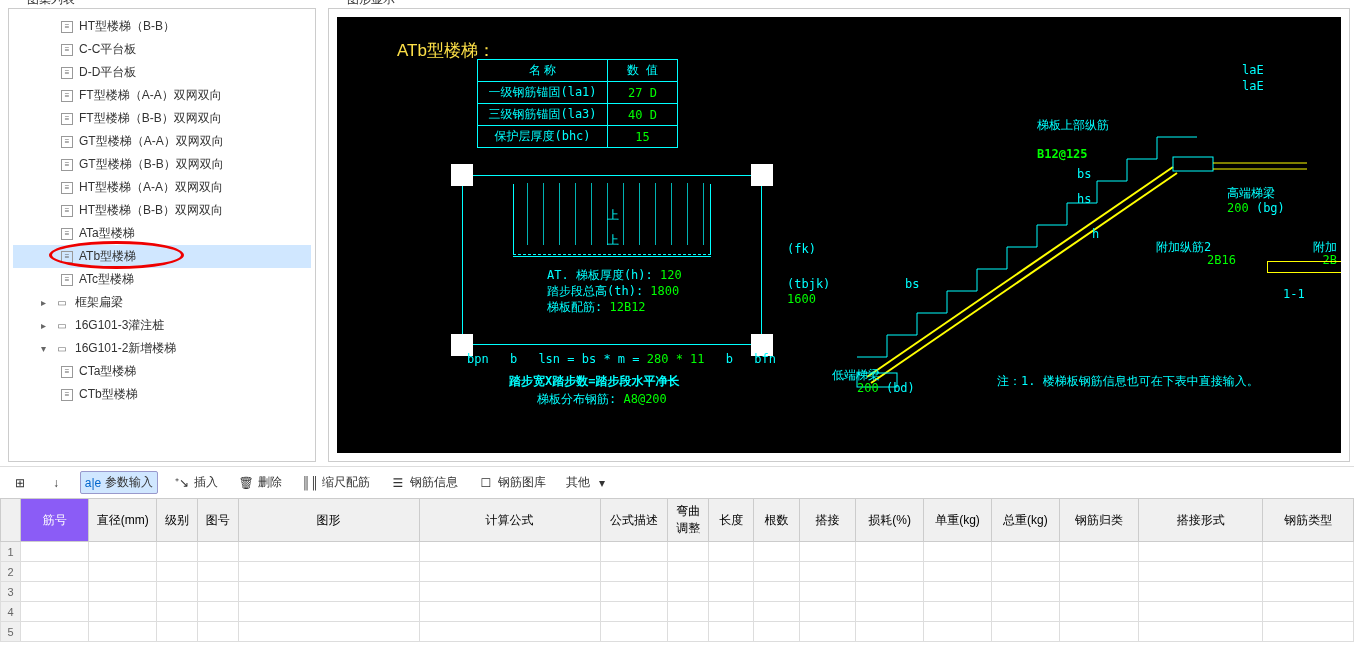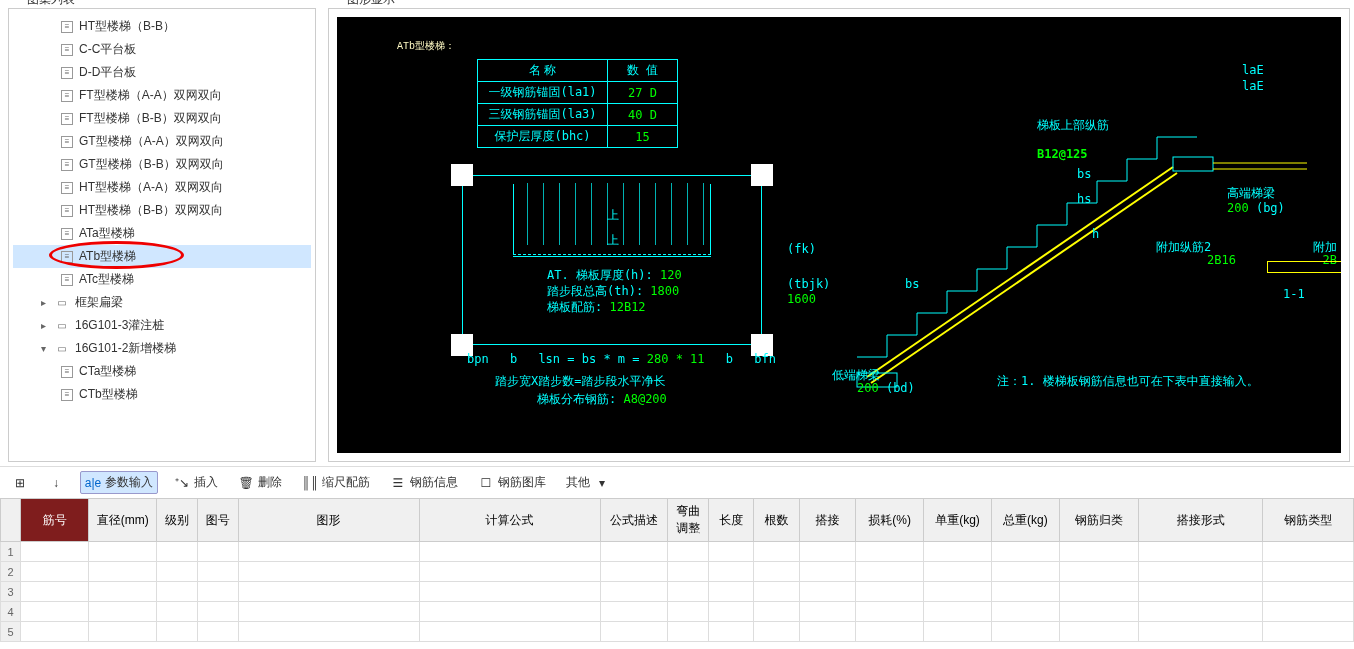--- a/index.html
+++ b/index.html
@@ -13,38 +13,38 @@
     .tree-item.indent1 { padding-left: 48px; }
     .tree-item.indent0 { padding-left: 28px; }
     .tree-item.selected { background: #d0e7ff; }
     .tree-icon { width: 14px; height: 14px; display: inline-flex; align-items: center; justify-content: center; margin-right: 6px; font-size: 10px; color: #888; }
     .tree-icon.doc { border: 1px solid #999; width: 12px; height: 12px; font-size: 8px; color: #666; }
     .tree-icon.folder { color: #666; }
     .caret { width: 12px; display: inline-block; color: #666; font-size: 10px; margin-right: 2px; }
     .tree-label { color: #333; }
     .highlight-ring { position: absolute; border: 3px solid #e00; border-radius: 50%; width: 135px; height: 28px; pointer-events: none; }
     .diagram { background: #000; margin: 8px; height: 436px; position: relative; overflow: hidden; }
-    .diag-title { color: #fef9c3; font-family: Liberation Mono, monospace; font-size: 10px; }
+    .diag-title { color: #fde047; font-family: Liberation Sans, sans-serif; font-size: 17px; }
     .diag-text { font-family: "SimSun", monospace; font-size: 12px; }
     .cyan { color: #0ff; }
     .green { color: #0f0; }
 
     .param-table { border-collapse: collapse; }
     .param-table td { border: 1px solid #0ff; padding: 2px 10px; text-align: center; }
 
     .toolbar { display: flex; align-items: center; padding: 4px 8px; gap: 12px; border-top: 1px solid #ddd; }
     .tool-btn { display: flex; align-items: center; gap: 4px; cursor: pointer; color: #333; padding: 2px 4px; }
     .tool-btn.active { background: #d0e7ff; border: 1px solid #99c; border-radius: 2px; }
     .tool-icon { width: 16px; height: 16px; display: inline-flex; align-items: center; justify-content: center; font-size: 12px; }
 
     .grid { border-collapse: collapse; width: 100%; }
     .grid th { background: #f0f0f0; border: 1px solid #ccc; padding: 4px; font-weight: normal; font-size: 12px; }
     .grid td { border: 1px solid #ddd; height: 20px; }
     .grid .rownum { width: 18px; background: #f0f0f0; text-align: center; color: #666; font-size: 11px; }
-    .grid th.sel { background: #7f1d1d; color: #fff; }
+    .grid th.sel { background: #8b5cf6; color: #fff; }
   </style>
 </head>
 <body>
 
 <div class="container">
   <div class="panel-wrap" style="width:308px;">
     <span class="panel-title">图集列表</span>
     <div class="tree" id="tree" style="position: relative;">
         <div class="tree-item indent1">
           <span class="tree-icon doc">≡</span>
@@ -173,21 +173,21 @@
       <div class="diag-text cyan" style="position:absolute;left:450px;top:260px;">(tbjk)</div>
       <div class="diag-text green" style="position:absolute;left:450px;top:275px;">1600</div>
 
       <div class="diag-text" style="position:absolute;left:130px;top:335px; white-space:nowrap;">
         <span class="cyan">bpn</span>
         <span class="cyan" style="margin-left:14px;">b</span>
         <span class="cyan" style="margin-left:14px;">lsn = bs * m = </span><span class="green">280 * 11</span>
         <span class="cyan" style="margin-left:14px;">b</span>
         <span class="cyan" style="margin-left:14px;">bfn</span>
       </div>
-      <div class="diag-text cyan" style="position:absolute;left:158px;top:356px;">踏步宽X踏步数=踏步段水平净长</div>
+      <div class="diag-text cyan" style="position:absolute;left:172px;top:356px;font-weight:bold;">踏步宽X踏步数=踏步段水平净长</div>
       <div class="diag-text" style="position:absolute;left:200px;top:374px;">
         <span class="cyan">梯板分布钢筋:</span> <span class="green">A8@200</span>
       </div>
 
       <svg style="position:absolute; left:490px; top:60px; width:540px; height:330px;">
         <polyline points="30,280 60,280 60,258 90,258 90,236 120,236 120,214 150,214 150,192 180,192 180,170 210,170 210,148 240,148 240,126 270,126 270,104 300,104 300,82 330,82 330,60 370,60" fill="none" stroke="#0ff" stroke-width="1"></polyline>
         <line x1="40" y1="300" x2="346" y2="90" stroke="#ff0" stroke-width="2"></line>
         <line x1="44" y1="306" x2="350" y2="96" stroke="#ff0" stroke-width="2"></line>
         <rect x="30" y="296" width="40" height="14" fill="none" stroke="#0ff"></rect>
         <rect x="346" y="80" width="40" height="14" fill="none" stroke="#0ff"></rect>

